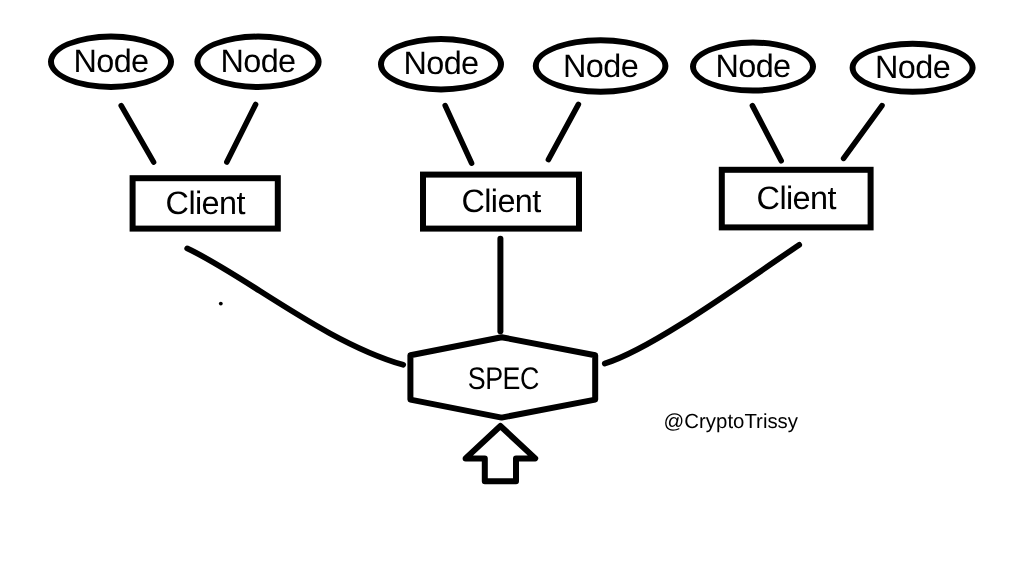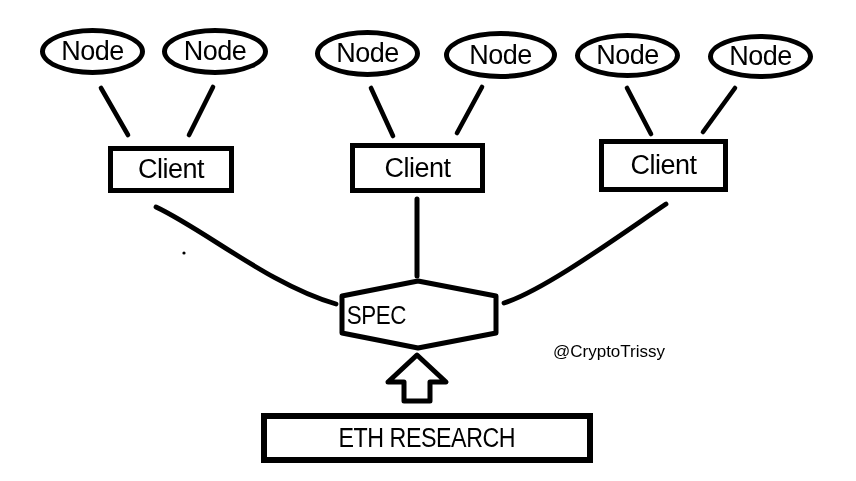--- a/index.html
+++ b/index.html
@@ -12,21 +12,21 @@
   }
   .layer { position:absolute; left:0; top:0; }
   .shape {
     position:absolute; box-sizing:border-box;
     border:5px solid var(--ink, #000000);
     background: var(--bg, #ffffff);
     display:flex; align-items:center; justify-content:center;
   }
   .ellipse { border-radius:50%;align-items:center; }
   .plain {
-    position:absolute; display:flex; align-items:center; justify-content:flex-start;
+    position:absolute; display:flex; align-items:center; justify-content:center;
     background:transparent; border:none;
   }
   .label { font-size:27px; line-height:1; letter-spacing:-0.5px; white-space:nowrap; }
   .caps  { transform:scaleX(0.86); }
   .spec-label { font-size:26px; }
   .eth-box { border-width:6px; }
   .eth-label { font-size:27px; }
   .watermark {
     position:absolute; left:553px; top:342px;
     font-size:17px; line-height:1.2; letter-spacing:0;
@@ -87,19 +87,16 @@
     <span class="label">Client</span>
   </div>
   <div class="shape" style="left:599px; top:139px; width:129px; height:53px;">
     <span class="label">Client</span>
   </div>
 
   <div class="plain" style="left:342px; top:281px; width:154px; height:67px;">
     <span class="label spec-label caps">SPEC</span>
   </div>
 
-  <div class="shape eth-box" style="left:261px; top:413px; width:332px; height:50px;">
-    <span class="label eth-label caps">ETH RESEARCH</span>
-  </div>
 
   <span class="watermark">@CryptoTrissy</span>
 
 </div>
 
 </body></html>

